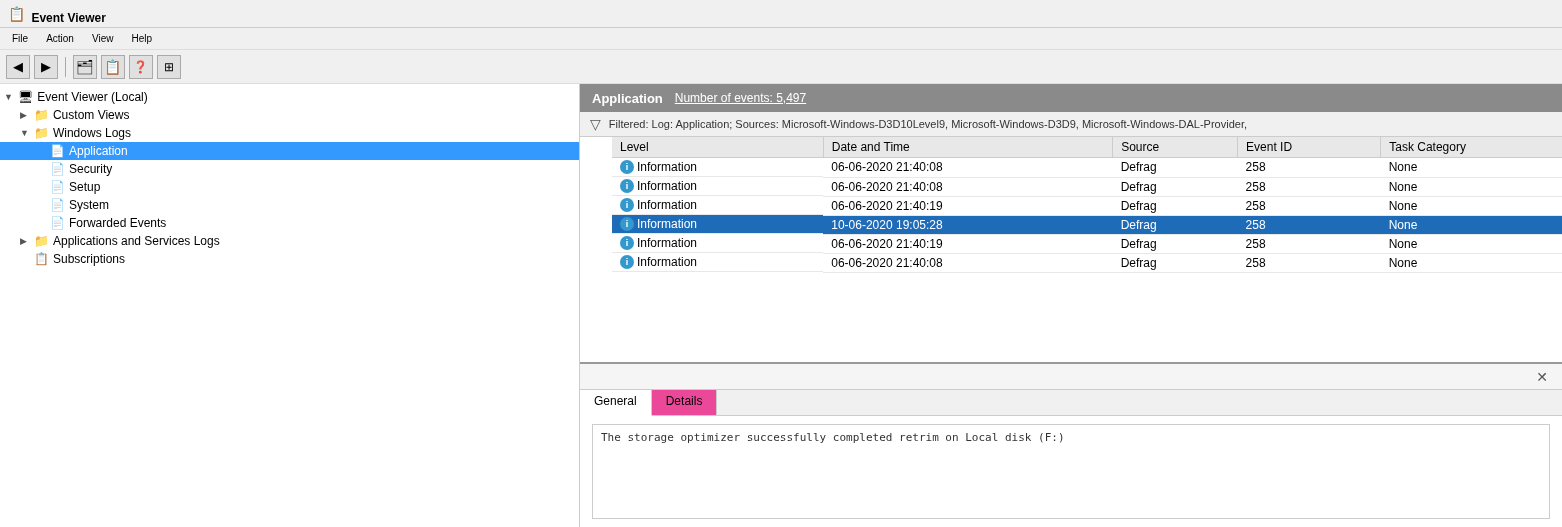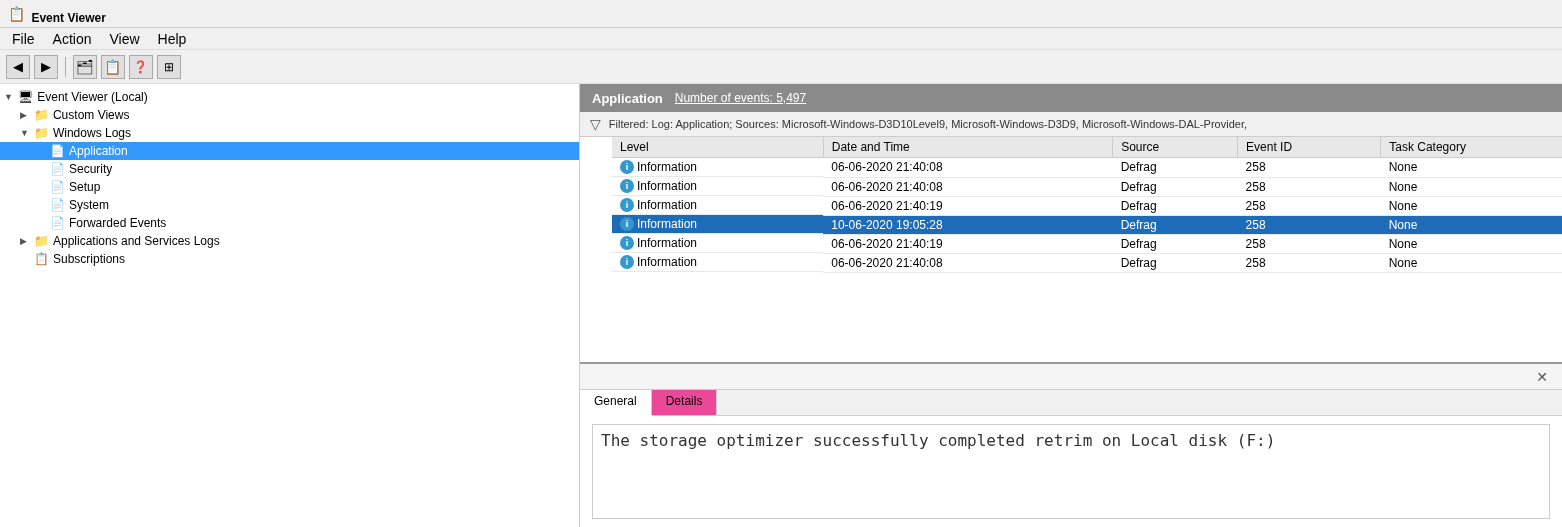--- a/index.html
+++ b/index.html
@@ -36,21 +36,21 @@
       border-bottom: 1px solid #ddd;
       display: flex;
       align-items: center;
       padding: 2px 4px;
       height: 22px;
       gap: 2px;
     }
     .menu-item {
       padding: 2px 8px;
       cursor: pointer;
-      font-size: 14px;
+      font-size: 10px;
     }
 
     
     .toolbar {
       background: #f0f0f0;
       border-bottom: 1px solid #ddd;
       display: flex;
       align-items: center;
       padding: 3px 6px;
       height: 34px;
@@ -257,21 +257,21 @@
     .detail-content {
       flex: 1;
       padding: 8px 12px;
       overflow: auto;
     }
     .detail-textarea {
       width: 100%;
       height: 100%;
       border: 1px solid #ccc;
       padding: 6px 8px;
-      font-size: 16px;
+      font-size: 11px;
       color: #333;
       resize: none;
       background: white;
       outline: none;
     }
   </style>
 </head>
 <body>
 
 <div class="title-bar">

